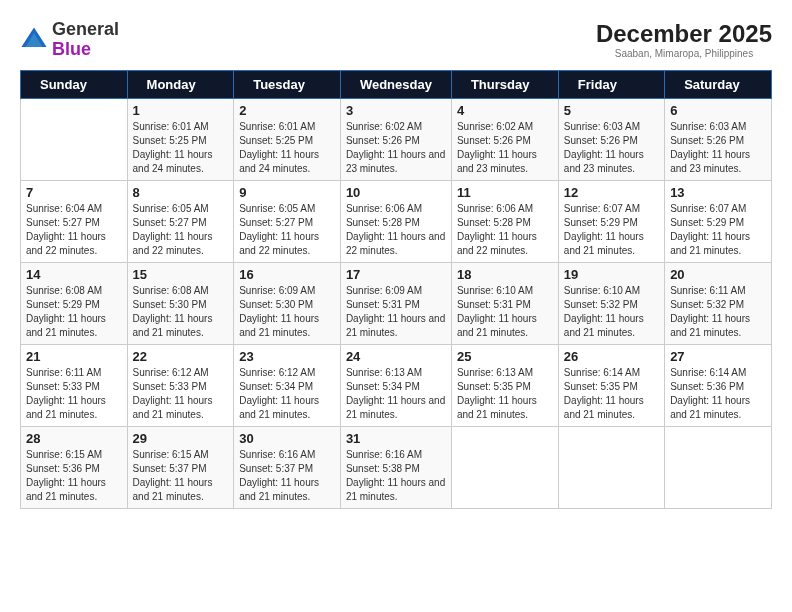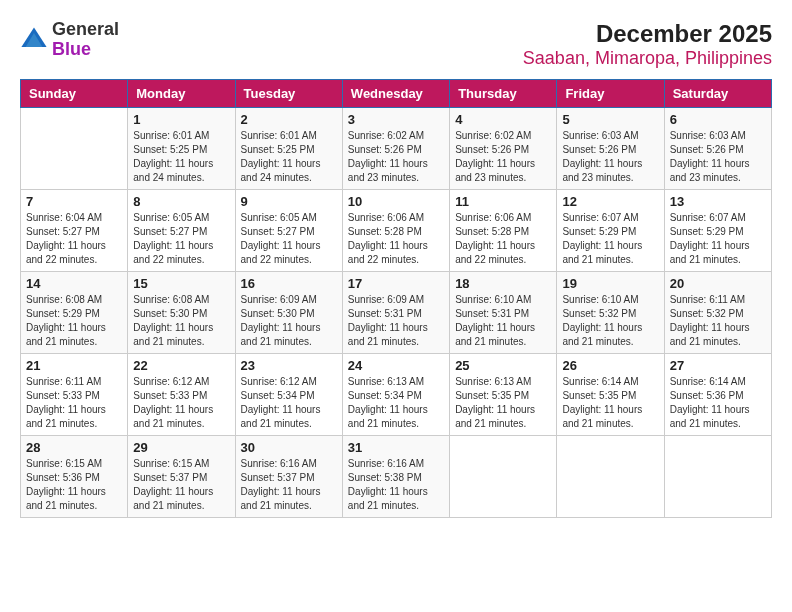--- a/index.html
+++ b/index.html
@@ -34,34 +34,34 @@
     }
     .title-block {
       text-align: right;
     }
     .month-title {
       font-size: 24px;
       font-weight: bold;
       color: #222;
     }
     .location-title {
-      font-size: 18px;
-      color: #be185d;
+      font-size: 10px;
+      color: #737373;
       text-align: center;
     }
     table {
       width: 100%;
       border-collapse: collapse;
       border: 1px solid #ccc;
     }
     thead tr th {
-      background: #be185d;
+      background: #0f172a;
       color: #fff;
       font-size: 13px;
-      padding: 6px 8px;
+      padding: 6px 19px;
       text-align: left;
       border: 1px solid #2b6cb0;
     }
     tbody tr td {
       vertical-align: top;
       border: 1px solid #ccc;
       padding: 4px 5px;
       font-size: 10.5px;
       color: #222;
       width: calc(100%/7);

